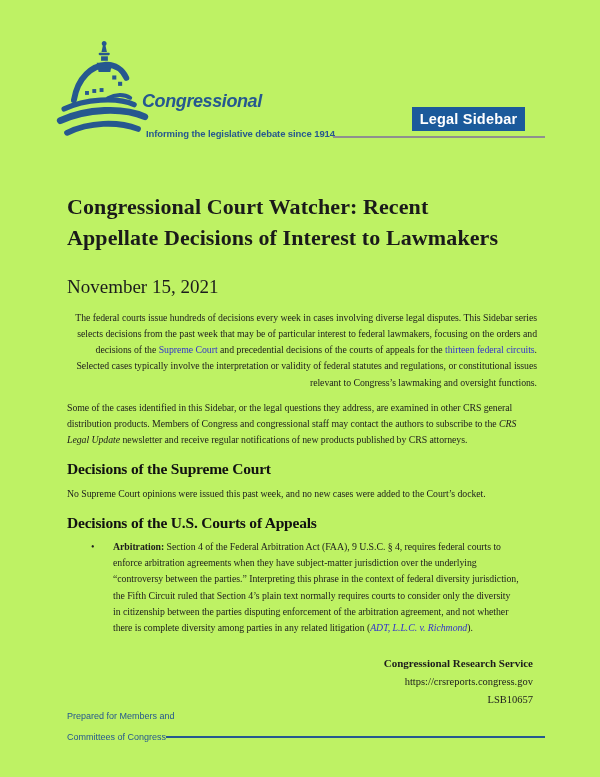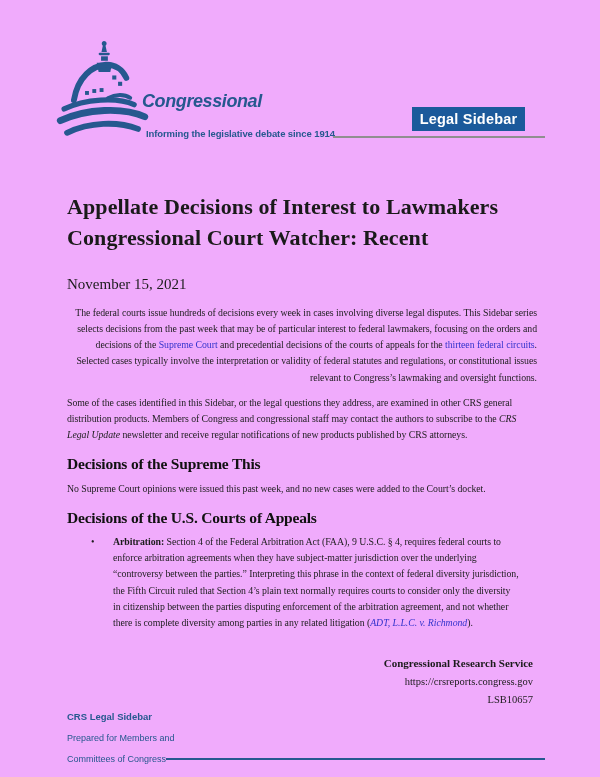--- a/index.html
+++ b/index.html
@@ -1,17 +1,17 @@
 <!DOCTYPE html>
 <html><head>
 <meta charset="utf-8">
 <style>
   html,body{margin:0;padding:0;background:#e9e9e9;}
   .page{
-    position:relative;width:600px;height:777px;background:#f0abfc;
+    position:relative;width:600px;height:777px;background:#bef264;
     margin:0 auto;overflow:hidden;
     font-family:"Liberation Serif",serif;color:#1c1c1c;
   }
   
   .logo-svg{position:absolute;left:56px;top:40px;width:95px;height:102px;}
   .wordmark{
     position:absolute;left:142px;top:93px;
     font-family:"Liberation Sans",sans-serif;font-weight:bold;font-style:italic;
     font-size:18px;line-height:16.5px;color:#26588F;letter-spacing:-0.4px;
   }
@@ -27,21 +27,21 @@
     letter-spacing:0.2px;
   }
   .header-rule{position:absolute;left:333px;top:136px;width:212px;height:2px;background:#8F8F8F;}
   
   .main{position:absolute;left:67px;top:176px;width:470px;}
   .title{
     font-weight:bold;font-size:22px;line-height:31.5px;color:#1a1a1a;
     letter-spacing:0.1px;margin-bottom:22px;
   }
   .title-line{display:block;}
-  .doc-date{font-size:15px;margin-bottom:12px;}
+  .doc-date{font-size:19px;margin-bottom:12px;}
   .body-text{font-size:9.8px;line-height:16.2px;letter-spacing:-0.05px;}
   .para{margin:12px 0 9px 0;text-align:right;}
   .para-last{margin:8px 0 13px 0;}
   .section-heading{
     font-weight:bold;font-size:15.5px;letter-spacing:-0.2px;color:#111;
     margin:0 0 8px 0;
   }
   .seg-link{color:#3333CC;}
   .seg-italic{font-style:italic;}
   .seg-bold{font-weight:bold;}
@@ -97,49 +97,48 @@
     <div>Congressional</div>
   </div>
   <div class="tagline">Informing the legislative debate since 1914</div>
 
   <div class="badge">Legal Sidebar</div>
   <div class="header-rule"></div>
 
   <div class="main">
 
     <h1 class="title">
+      <span class="title-line">Congressional Court Watcher: Recent</span>
       <span class="title-line">Appellate Decisions of Interest to Lawmakers</span>
-      <span class="title-line">Congressional Court Watcher: Recent</span>
     </h1>
 
     <div class="doc-date">November 15, 2021</div>
 
     <div class="body-text">
       <p class="para"><span class="seg-plain">The federal courts issue hundreds of decisions every week in cases involving diverse legal disputes. This Sidebar series selects decisions from the past week that may be of particular interest to federal lawmakers, focusing on the orders and decisions of the </span><span class="seg-link">Supreme Court</span><span class="seg-plain"> and precedential decisions of the courts of appeals for the </span><span class="seg-link">thirteen federal circuits</span><span class="seg-plain">. Selected cases typically involve the interpretation or validity of federal statutes and regulations, or constitutional issues relevant to Congress’s lawmaking and oversight functions.</span></p>
       <p class="para-last"><span class="seg-plain">Some of the cases identified in this Sidebar, or the legal questions they address, are examined in other CRS general distribution products. Members of Congress and congressional staff may contact the authors to subscribe to the </span><span class="seg-italic">CRS Legal Update</span><span class="seg-plain"> newsletter and receive regular notifications of new products published by CRS attorneys.</span></p>
 
-      <h2 class="section-heading">Decisions of the Supreme This</h2>
+      <h2 class="section-heading">Decisions of the Supreme Court</h2>
       <p class="para-last">No Supreme Court opinions were issued this past week, and no new cases were added to the Court’s docket.</p>
 
       <h2 class="section-heading">Decisions of the U.S. Courts of Appeals</h2>
       <div class="bullet-row">
         <div class="bullet-dot">•</div>
         <div class="bullet-text"><span class="seg-bold">Arbitration: </span><span class="seg-plain">Section 4 of the Federal Arbitration Act (FAA), 9 U.S.C. § 4, requires federal courts to enforce arbitration agreements when they have subject-matter jurisdiction over the underlying “controversy between the parties.” Interpreting this phrase in the context of federal diversity jurisdiction, the Fifth Circuit ruled that Section 4’s plain text normally requires courts to consider only the diversity in citizenship between the parties disputing enforcement of the arbitration agreement, and not whether there is complete diversity among parties in any related litigation (</span><span class="seg-link-italic">ADT, L.L.C. v. Richmond</span><span class="seg-plain">).</span></div>
       </div>
     </div>
   </div>
 
   <div class="footer-meta">
     <div class="footer-org">Congressional Research Service</div>
     <div><a class="footer-url" href="#">https://crsreports.congress.gov</a></div>
     <div>LSB10657</div>
   </div>
 
   <div class="footer-brand">
-    <div class="footer-brand-product">CRS Legal Sidebar</div>
     <div class="footer-brand-line">Prepared for Members and</div>
     <div class="footer-brand-row">
       <span>Committees of Congress</span>
       <div class="footer-brand-rule"></div>
     </div>
   </div>
 
 </div>
 
 </body></html>

